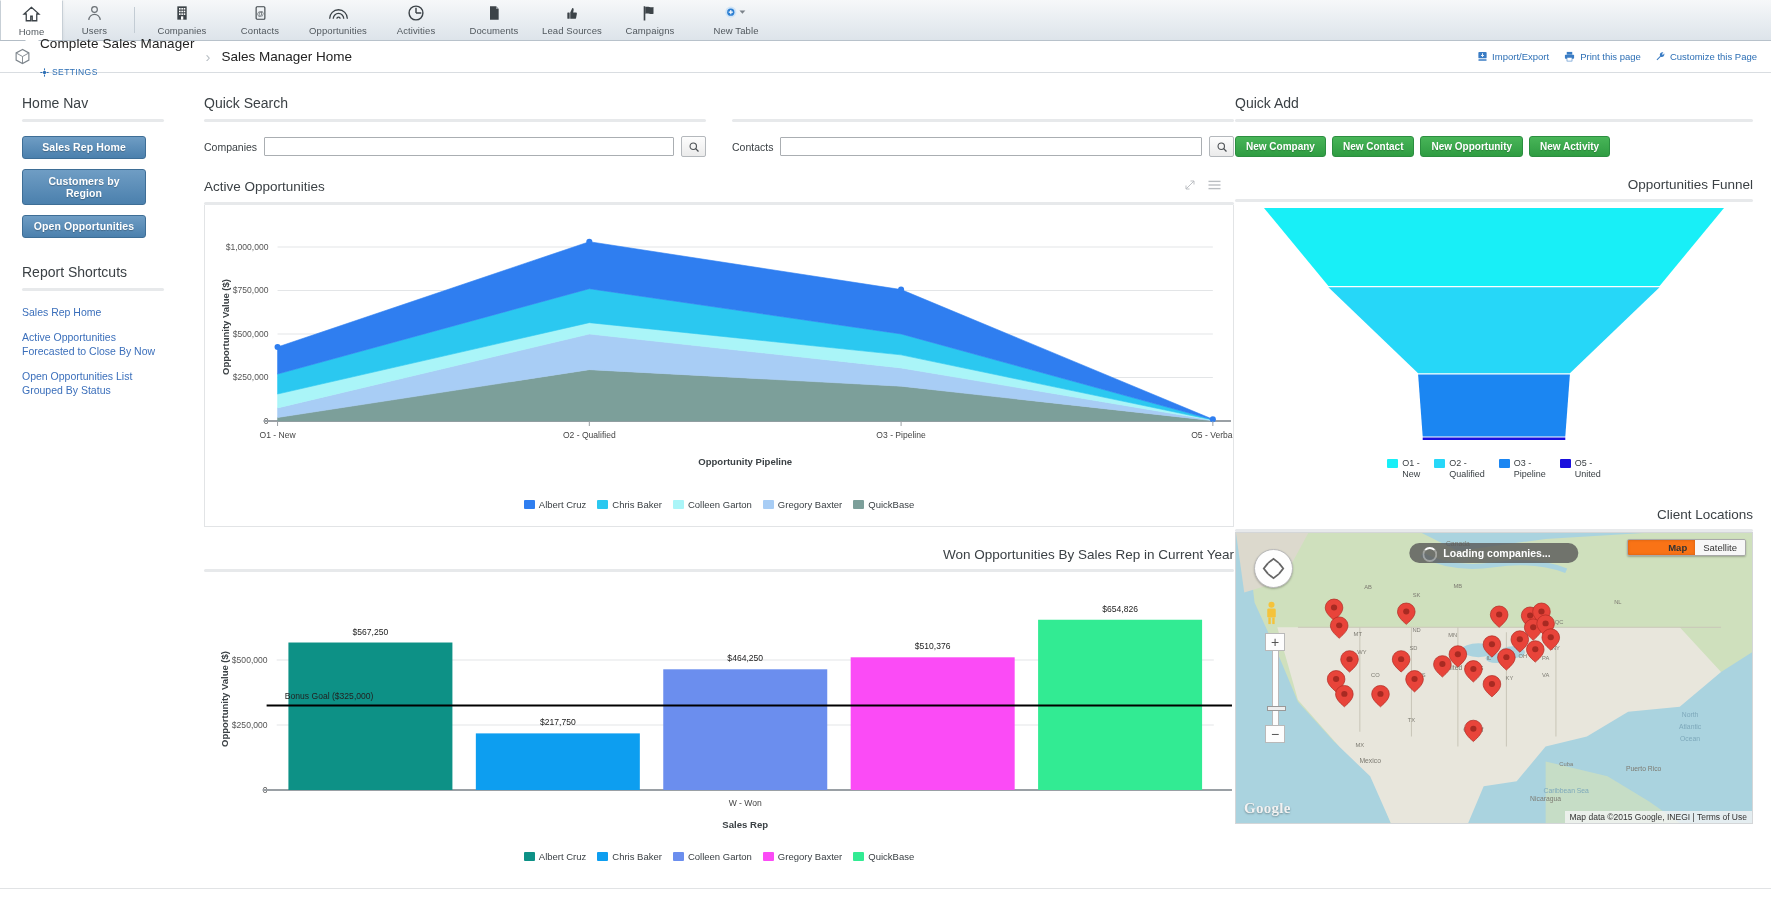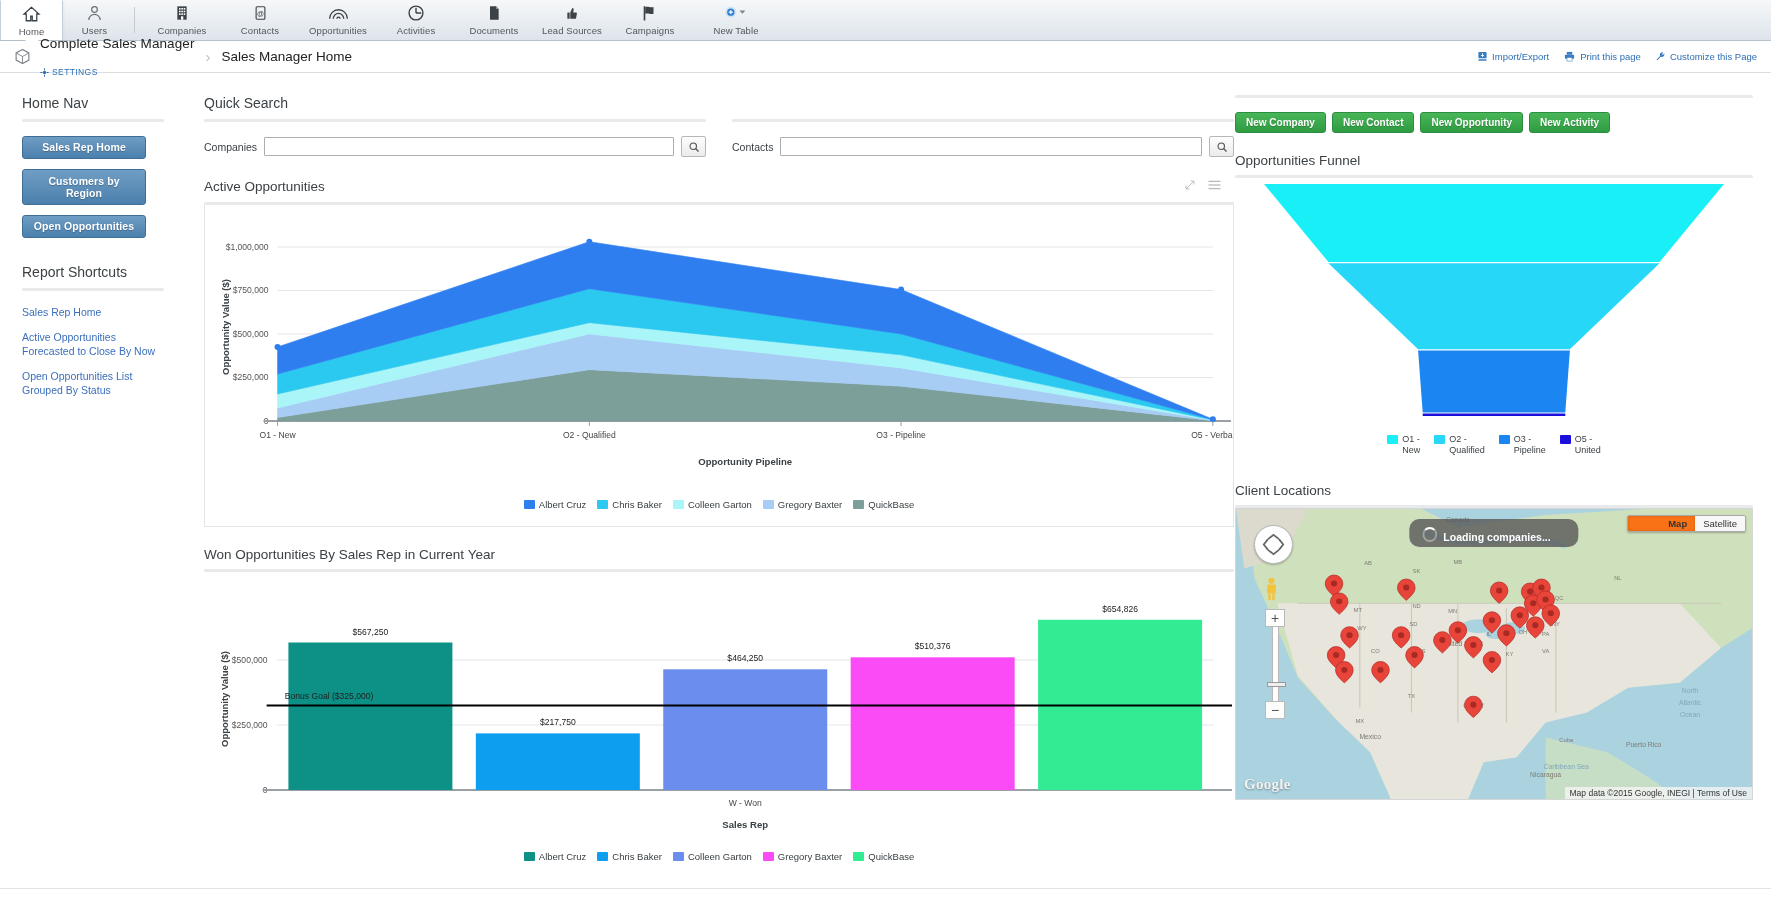--- a/index.html
+++ b/index.html
@@ -94,21 +94,21 @@
   #quickadd{ display:flex; gap:6px; margin-top:2px;}
   .greenbtn{
     height:21px; padding:0 10px; border:1px solid #2c8e40; border-radius:3px;
     background:linear-gradient(to bottom,#48b558 0%,#2f9c42 100%);
     color:#fff;font-size:10px;font-weight:bold;cursor:pointer;
     display:flex;align-items:center;justify-content:center;white-space:nowrap;
     text-shadow:0 1px 1px rgba(0,0,0,.22);
   }
   
   .panel{ margin-top:20px; }
-  .panelhdr{ display:flex;align-items:center; }
+  .panelhdr{ display:flex;align-items:center;justify-content:flex-end; }
   .panelttl{ font-size:13.5px; color:#3b4145; }
   .panelicons{ margin-left:auto; display:flex; gap:11px; align-items:center; padding-right:12px;}
   .panelrule{ height:3px;background:#e7e9eb;border-radius:2px;margin-top:7px;}
   .chartbox{ border:1px solid #e2e4e6; border-top:none; background:#fff; }
   .ytick{ font-size:8.5px; fill:#555; }
   .xtick{ font-size:8.5px; fill:#444; }
   .axtitle{ font-size:9.5px; fill:#3b4145; font-weight:bold; }
   .dlabel{ font-size:8.5px; fill:#222; }
   .legendrow{ display:flex; justify-content:center; align-items:flex-start; gap:11px; }
   .lgitem{ display:flex; align-items:center; gap:4px; font-size:9.5px; color:#3b4145;}
@@ -119,21 +119,21 @@
   .fgtxt{ font-size:9px; color:#3b4145; line-height:11px; }
   
   #mapbox{ position:relative; width:100%; height:292px; border:1px solid #d4d6d8; overflow:hidden; background:#a5cfe8;}
   #maptypes{ position:absolute; top:6px; right:6px; display:flex; z-index:6;
     border:1px solid #a9a9a9;border-radius:2px;overflow:hidden;box-shadow:0 1px 2px rgba(0,0,0,.25);}
   #maptypes div{ font-size:9.5px;padding:2px 8px;background:#f7f7f7;color:#333;cursor:pointer;}
   #maptypes div.sel{ background:#f97316;font-weight:bold;box-shadow:inset 0 0 3px rgba(0,0,0,.18);padding-left:40px;}
   #loading{
     position:absolute;top:10px;left:50%;transform:translateX(-50%);
     background:rgba(90,90,90,.82);color:#fff;font-size:10.5px;font-weight:bold;
-    padding:12px 28px 4px 34px;border-radius:10px;z-index:7;white-space:nowrap;
+    padding:4px 28px 4px 34px;border-radius:10px;z-index:7;white-space:nowrap;
   }
   #loading:before{
     content:"";position:absolute;left:13px;top:50%;margin-top:-6px;
     width:11px;height:11px;border:2px solid rgba(255,255,255,.35);
     border-top-color:#fff;border-radius:50%;
   }
   #panctl{ position:absolute;left:18px;top:16px;width:39px;height:39px;border-radius:50%;
     background:#fefefe;border:1px solid #b9b9b9;z-index:6;box-shadow:0 1px 2px rgba(0,0,0,.25);}
   #pegman{ position:absolute;left:28px;top:68px;z-index:6;}
   #zoomctl{ position:absolute;left:29px;top:100px;width:20px;z-index:6;
@@ -512,20 +512,21 @@
               <span class="swatch" style="background: rgb(50, 235, 147);"></span>
               <span>QuickBase</span>
             </div>
           </div>
       </div>
     </div>
 
     <div id="rightcol">
 
       <div>
+        <div class="sectitle">Quick Add</div>
         <div class="hrule"></div>
         <div id="quickadd">
           <div class="greenbtn">
               <span>New Company</span>
             </div>
           <div class="greenbtn">
               <span>New Contact</span>
             </div>
           <div class="greenbtn">
               <span>New Opportunity</span>

